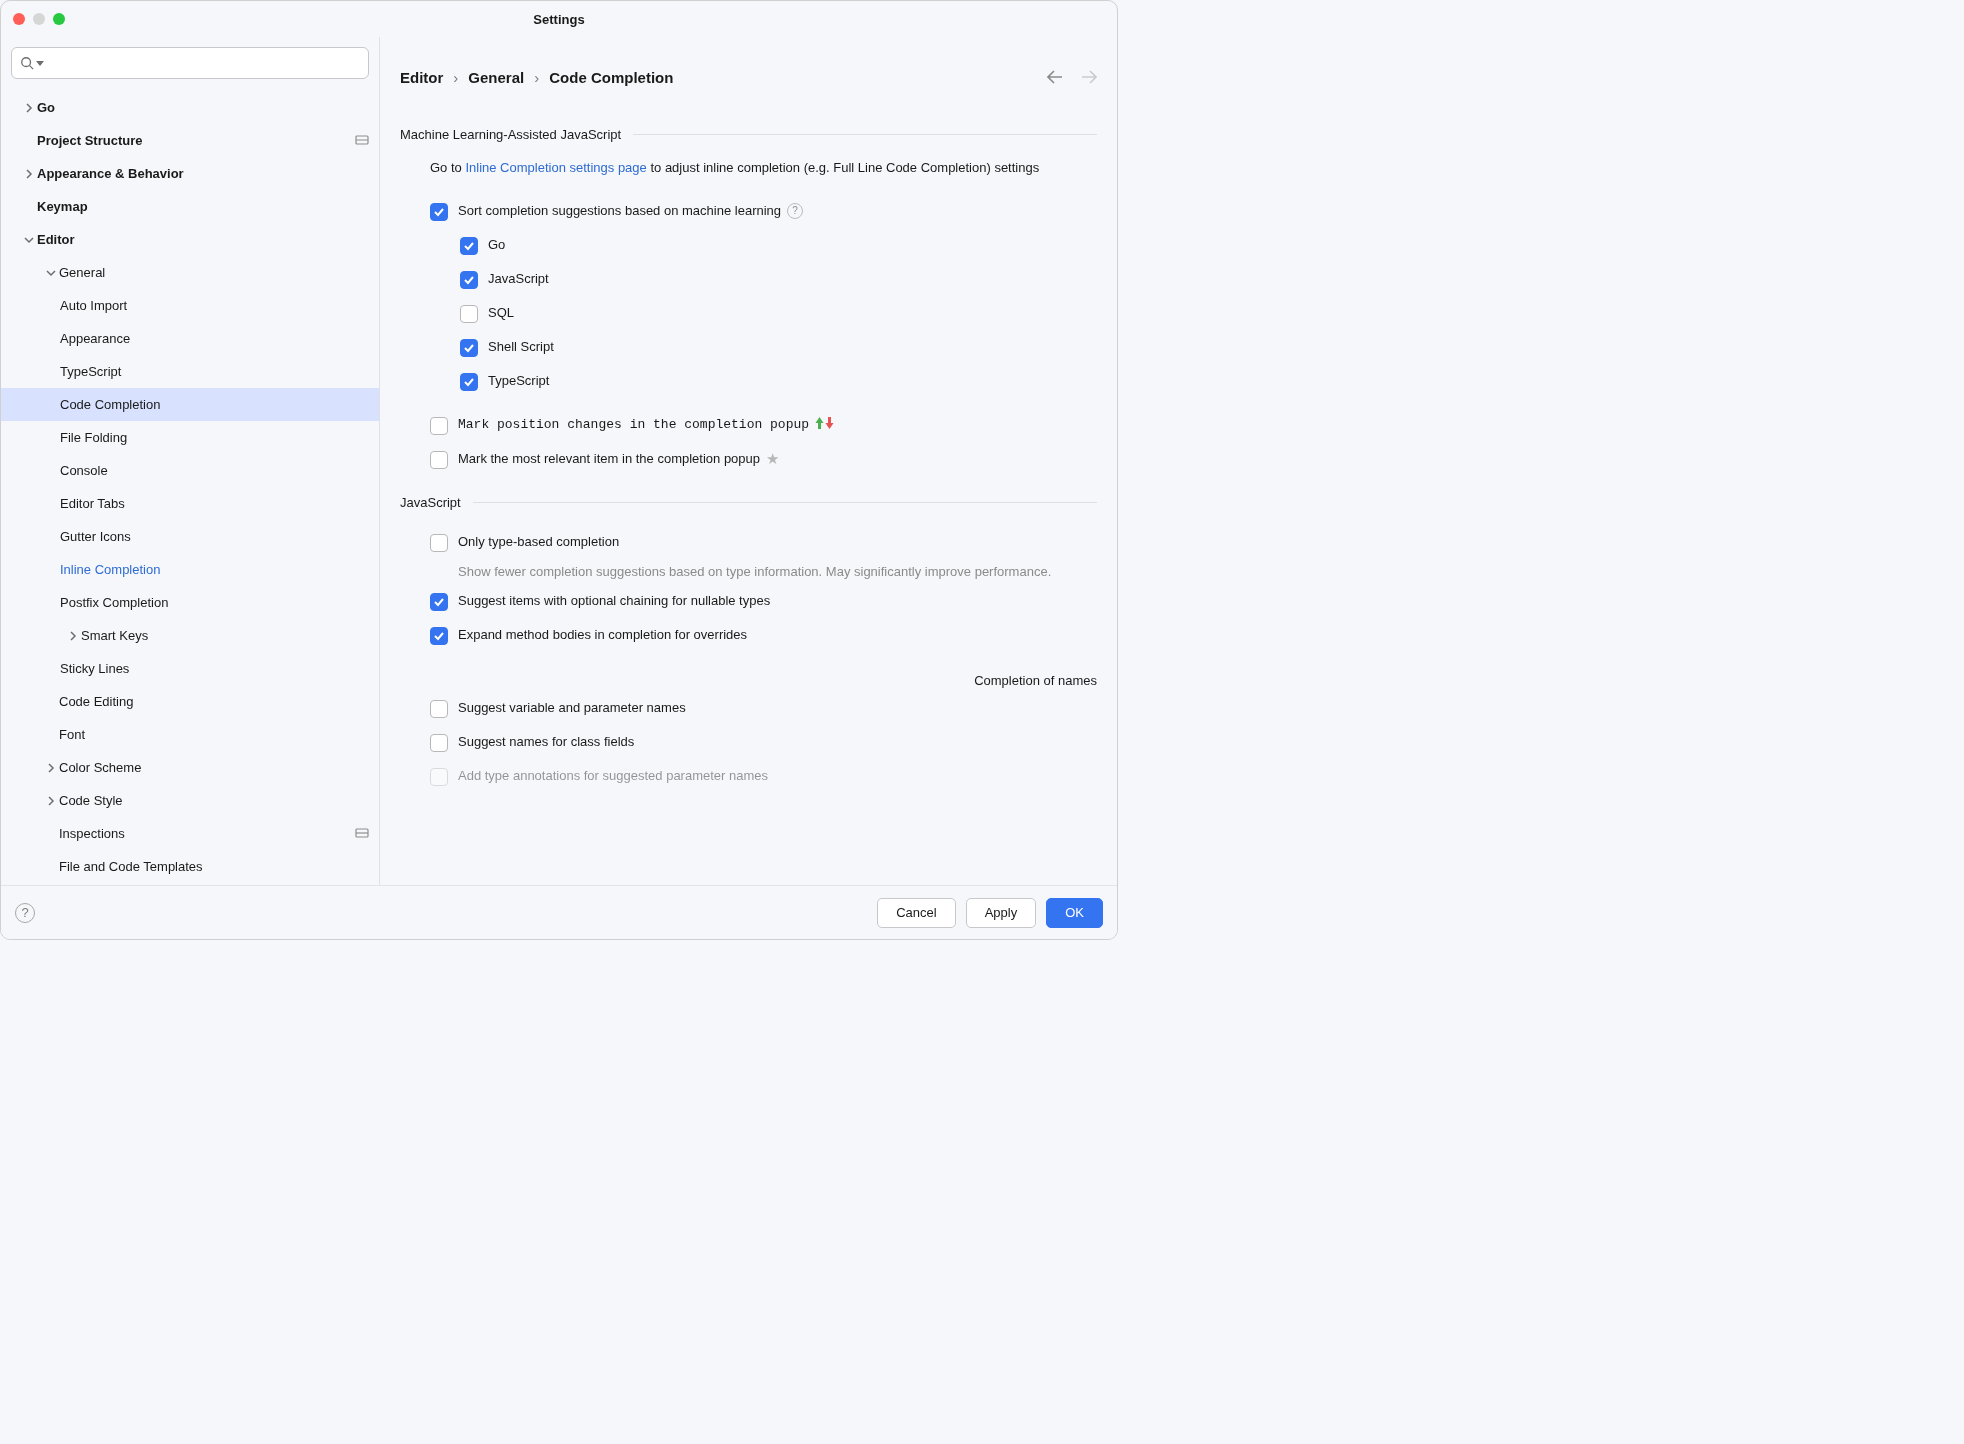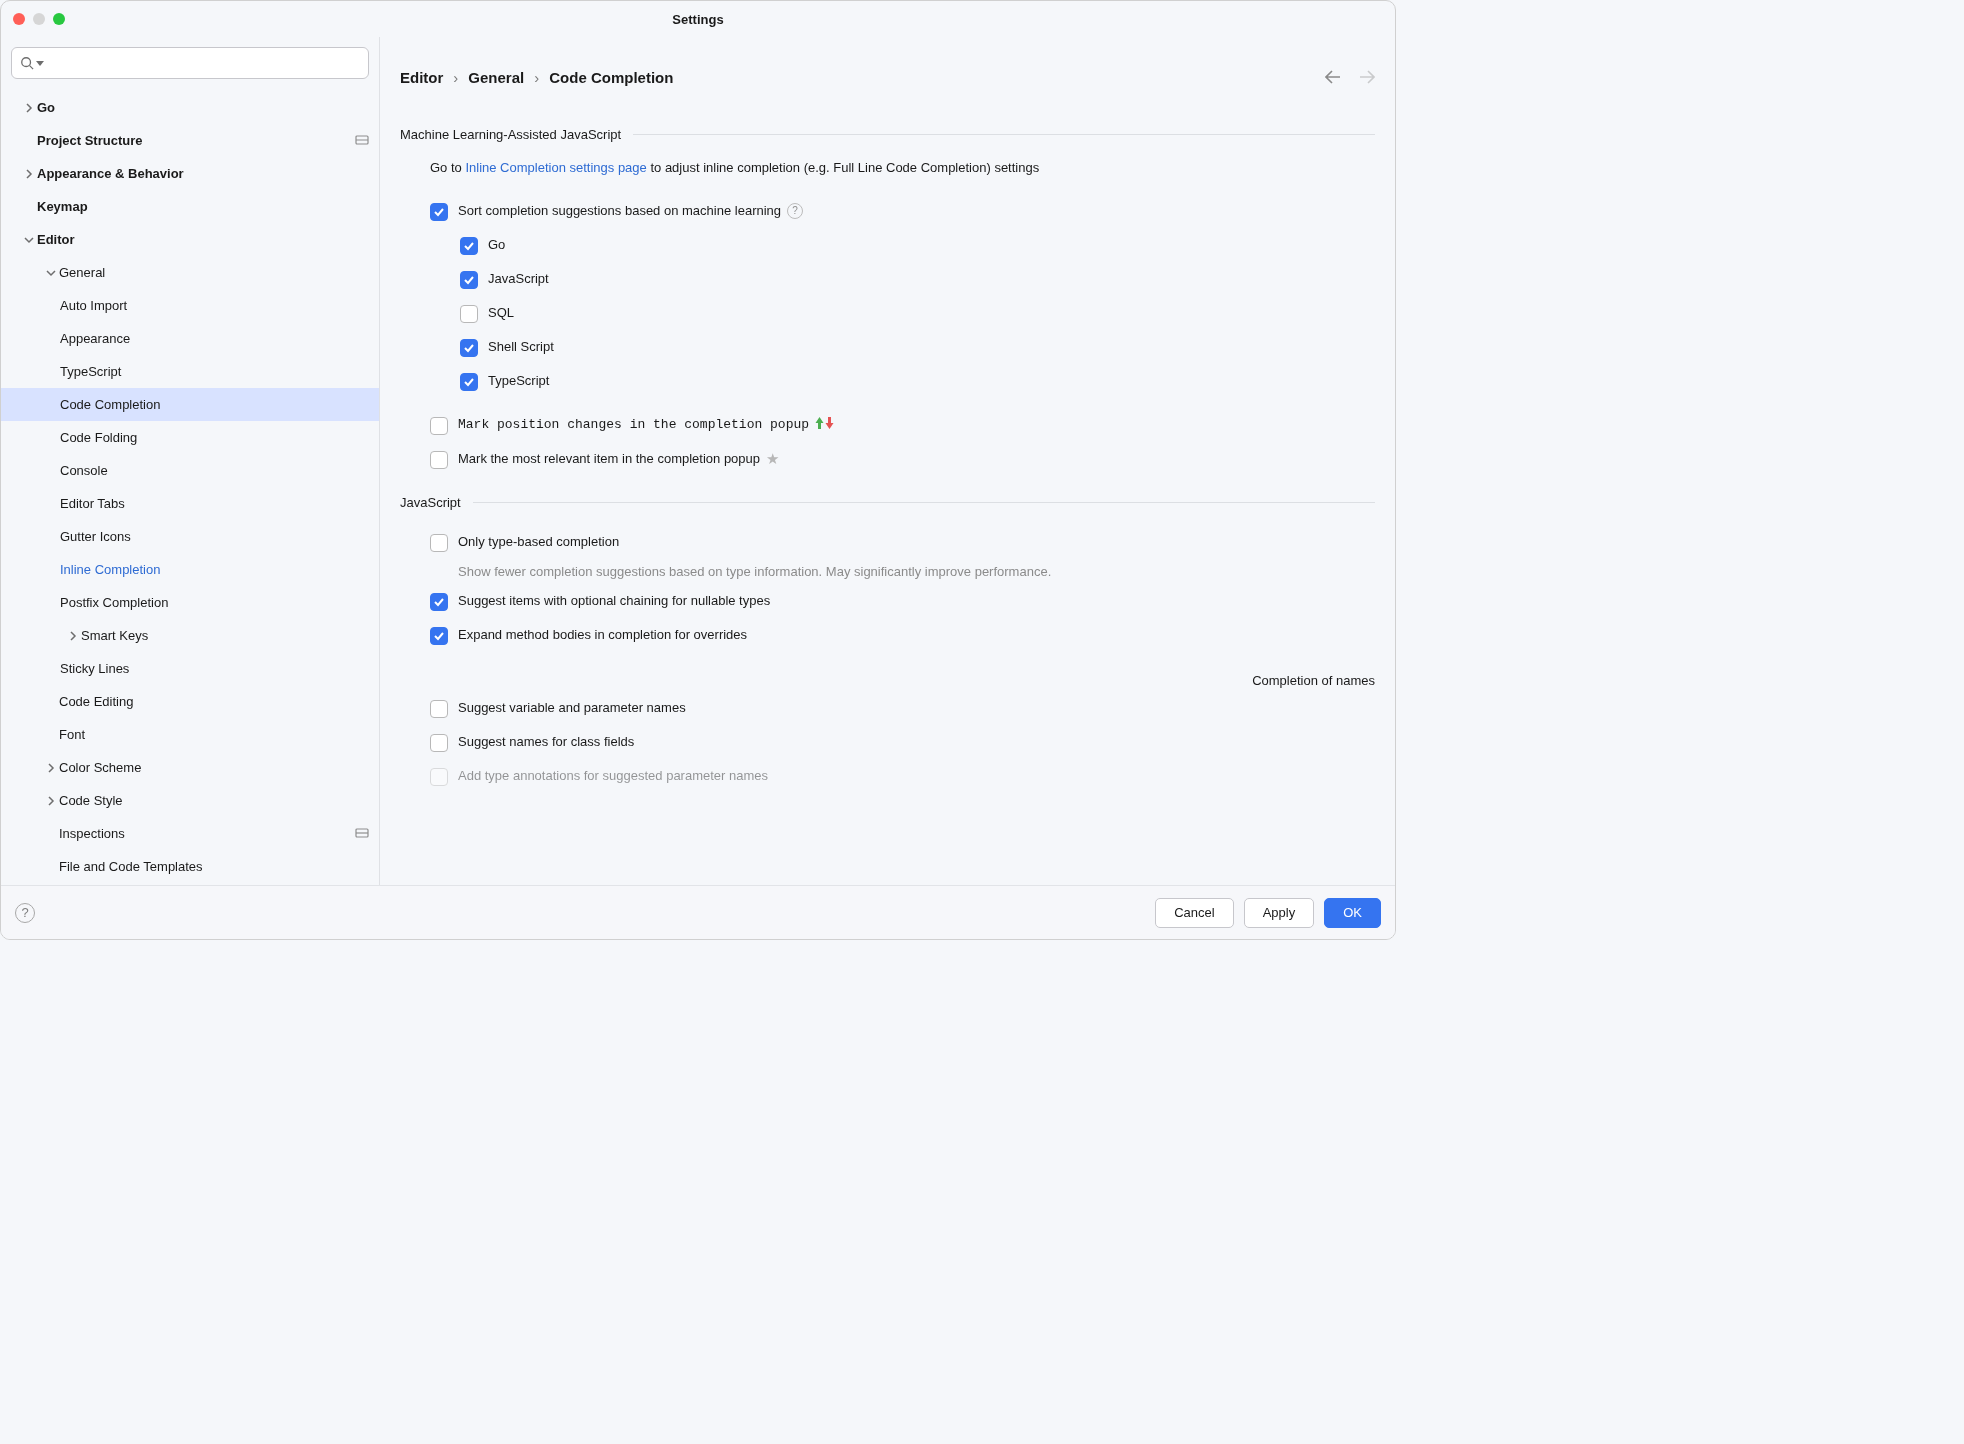--- a/index.html
+++ b/index.html
@@ -2,21 +2,21 @@
 <html><head>
 <meta charset="utf-8">
 <style>
 * { box-sizing: border-box; margin: 0; padding: 0; }
 body {
   font-family: -apple-system, BlinkMacSystemFont, "Segoe UI", Helvetica, Arial, sans-serif;
   background: #f5f7fa;
   overflow: hidden;
 }
 .window {
-  width: 1396px;
+  width: 1118px;
   height: 940px;
   background: #f5f7fa;
   border-radius: 10px;
   overflow: hidden;
   display: flex;
   flex-direction: column;
   border: 1px solid #d0d0d0;
 }
 .titlebar {
   height: 36px;
@@ -204,21 +204,21 @@
           <div class="tree-row indent-3">
             <span class="tw"></span>
             <span class="label">TypeScript</span>
           </div>
           <div class="tree-row indent-3 selected">
             <span class="tw"></span>
             <span class="label">Code Completion</span>
           </div>
           <div class="tree-row indent-3">
             <span class="tw"></span>
-            <span class="label">Code Folding</span>
+            <span class="label">File Folding</span>
           </div>
           <div class="tree-row indent-3">
             <span class="tw"></span>
             <span class="label">Console</span>
           </div>
           <div class="tree-row indent-3">
             <span class="tw"></span>
             <span class="label">Editor Tabs</span>
           </div>
           <div class="tree-row indent-3">

